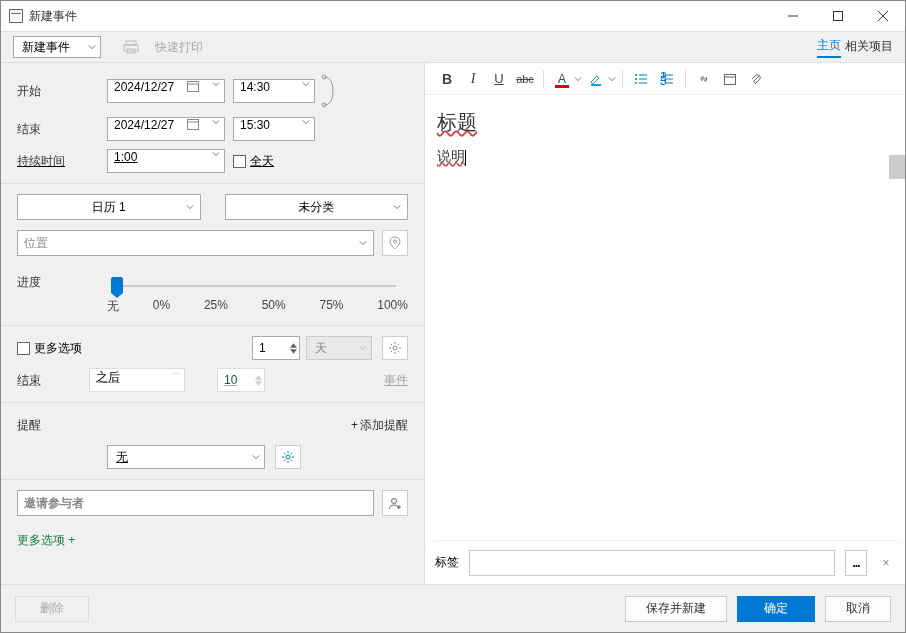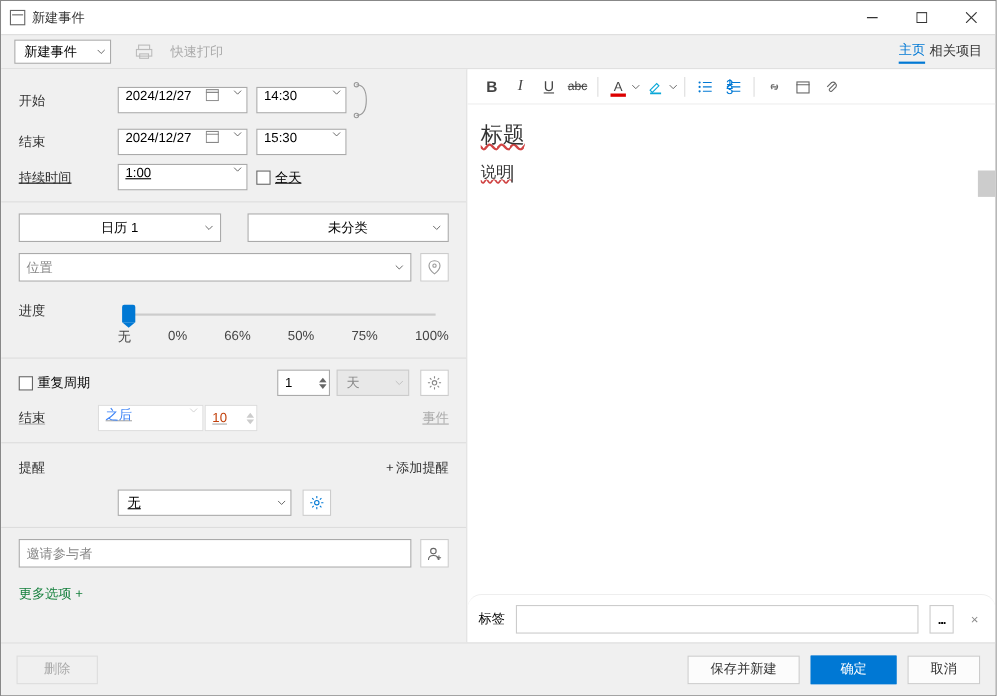--- a/index.html
+++ b/index.html
@@ -60,21 +60,21 @@
 .unit-dd { width: 66px; height: 24px; border: 1px solid #ccc; background: #e8e8e8; color: #888; display:flex; align-items:center; padding:0 4px 0 8px; justify-content:space-between; margin-left:6px; }
 .gear-btn { width: 26px; height: 24px; border: 1px solid #ccc; background: #fff; display:flex; align-items:center; justify-content:center; margin-left:10px; }
 .gear-btn svg { width:14px;height:14px; }
 .disabled { color: #aaa; }
 
 .add-reminder { margin-left: auto; display: flex; align-items: center; gap: 2px; color:#333; }
 .reminder-dd { width: 158px; height:24px; border:1px solid #aaa; background:#fff; display:flex; align-items:center; padding:0 4px 0 8px; justify-content:space-between; margin-left:90px; }
 .reminder-gb { width:26px;height:24px;border:1px solid #ccc;background:#fff;display:flex;align-items:center;justify-content:center;margin-left:10px; }
 .reminder-gb svg{width:14px;height:14px;}
 
-.invite-row { display:flex; gap:8px; }
+.invite-row { display:flex; gap:8px;font-weight:bold; }
 .invite-in { flex:1; height:26px; border:1px solid #aaa; background:#fff; padding:0 6px; display:flex; align-items:center; }
 .invite-in .ph { color:#888; }
 .more-opts { margin-top: 16px; color:#15803d; }
 
 .rightpane { flex: 1; display: flex; flex-direction: column; background: #fff; }
 .fmt-toolbar { height: 32px; border-bottom: 1px solid #eee; display: flex; align-items: center; padding: 0 10px; gap: 2px; }
 .fmt-btn { width: 24px; height: 24px; display: flex; align-items: center; justify-content: center; color: #444; }
 .fmt-btn svg { width:14px;height:14px; }
 .fmt-btn.bold { font-weight:bold; font-size:14px; }
 .fmt-btn.ital { font-style:italic; font-family: Georgia, serif; font-size:14px; }
@@ -252,33 +252,33 @@
         <div class="row" style="margin-bottom:0">
           <div class="label">进度</div>
         </div>
         <div class="slider-track" style="margin-top:-16px">
           <div class="slider-line"></div>
           <div class="slider-thumb"></div>
         </div>
         <div class="slider-labels">
           <span>无</span>
           <span>0%</span>
-          <span>66%</span>
+          <span>25%</span>
           <span>50%</span>
           <span>75%</span>
           <span>100%</span>
         </div>
       </div>
     </div>
 
     <div class="section">
       <div class="row">
         <div class="chk" style="margin-left:0">
           <div class="box"></div>
-          <span>重复周期</span>
+          <span>更多选项</span>
         </div>
         <div style="flex:1"></div>
         <div class="spin">
           <span>1</span>
           <span class="arrows">
               <svg viewBox="0 0 8 5">
                 <path d="M0 5 L4 0 L8 5" fill="#666"></path>
               </svg>
               <svg viewBox="0 0 8 5">
                 <path d="M0 0 L4 5 L8 0" fill="#666"></path>
@@ -293,27 +293,27 @@
         </div>
         <div class="gear-btn">
           <svg viewBox="0 0 14 14">
               <circle cx="7" cy="7" r="2" fill="none" stroke="#888"></circle>
               <path d="M7 1 L7 3 M7 11 L7 13 M1 7 L3 7 M11 7 L13 7 M2.8 2.8 L4.2 4.2 M9.8 9.8 L11.2 11.2 M11.2 2.8 L9.8 4.2 M4.2 9.8 L2.8 11.2" stroke="#888"></path>
             </svg>
         </div>
       </div>
       <div class="row disabled">
         <div class="label" style="width:72px">结束</div>
-        <div class="dd" style="width:96px;border-color:#ddd;color:#3b82f6">
+        <div class="dd" style="width:96px;border-color:#ddd;color:#000000">
           <span>之后</span>
           <svg class="chev" viewBox="0 0 10 10">
               <path d="M1 3 L5 7 L9 3" fill="none" stroke="#ccc"></path>
             </svg>
         </div>
-        <div class="spin" style="margin-left:1px;border-color:#ddd;color:#c2410c">
+        <div class="spin" style="margin-left:32px;border-color:#ddd;color:#14532d">
           <span>10</span>
           <span class="arrows">
               <svg viewBox="0 0 8 5">
                 <path d="M0 5 L4 0 L8 5" fill="#ccc"></path>
               </svg>
               <svg viewBox="0 0 8 5">
                 <path d="M0 0 L4 5 L8 0" fill="#ccc"></path>
               </svg>
             </span>
         </div>

